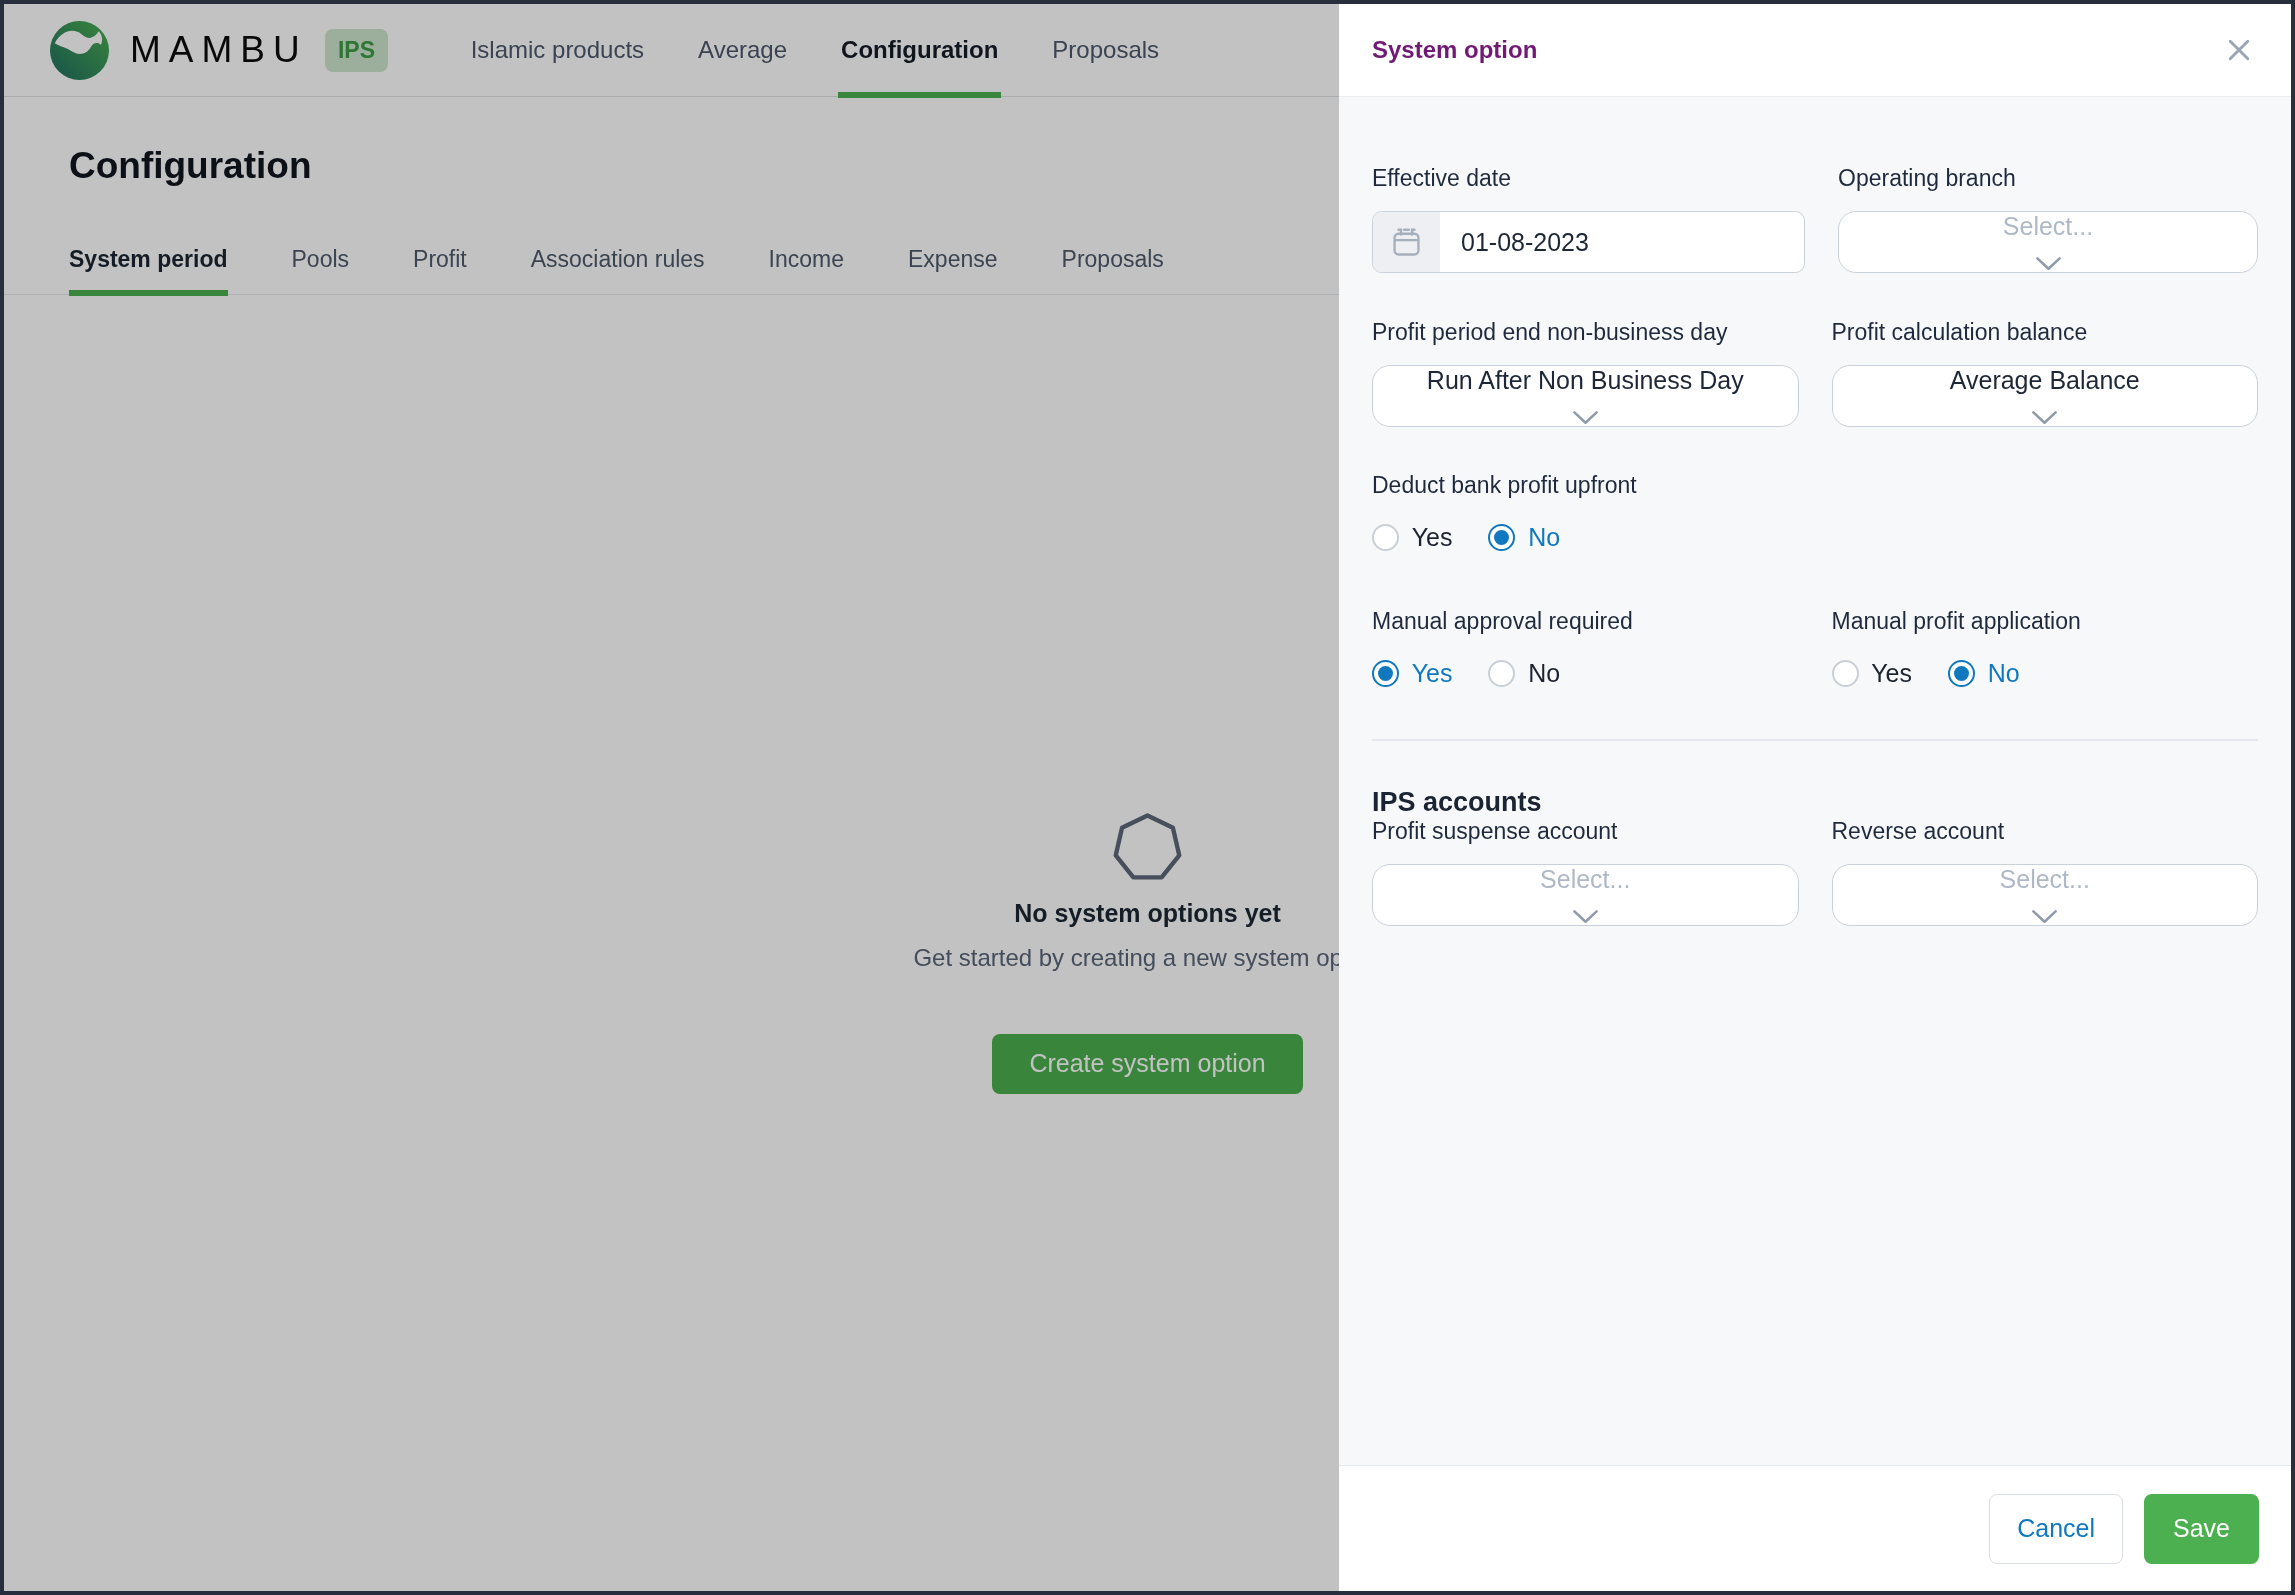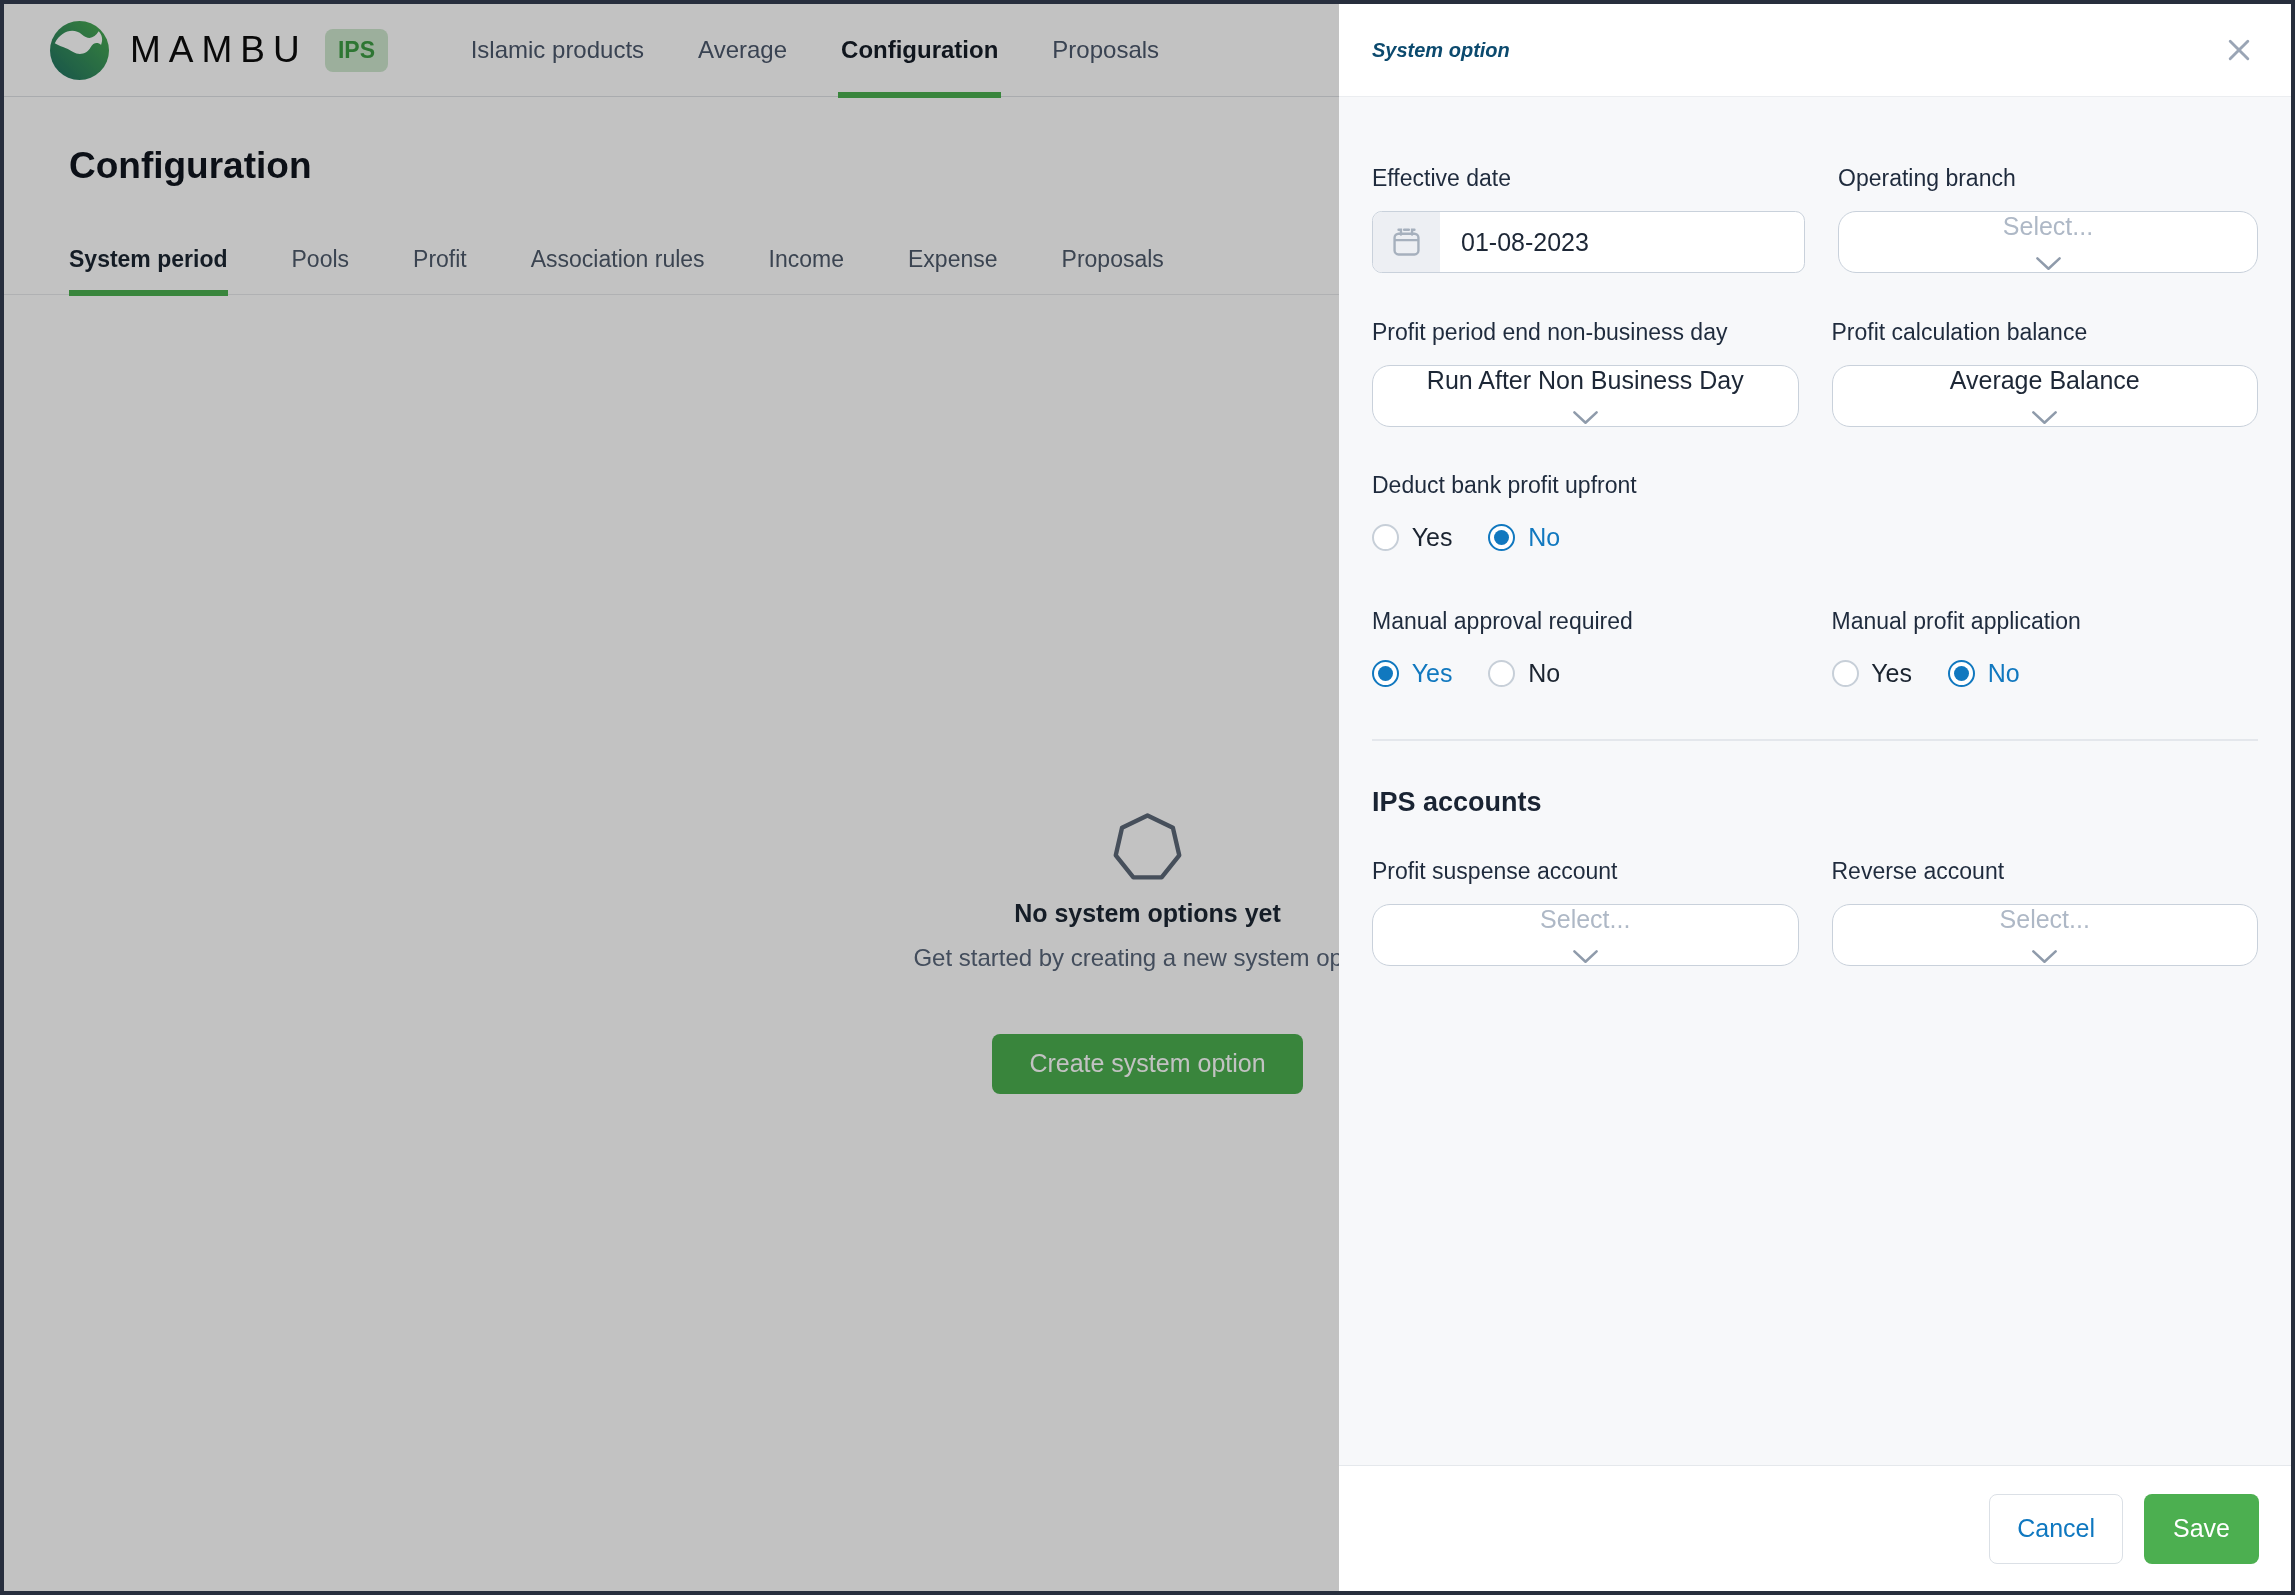--- a/index.html
+++ b/index.html
@@ -67,21 +67,21 @@
 
   
   .panel {
     position:absolute; top:0; right:0; bottom:0; width:952px; z-index:10;
     display:flex; flex-direction:column; background:#f7f8fa;
   }
   .panel-header {
     flex:0 0 93px; background:#fff; border-bottom:1.6px solid #ebedf0;
     display:flex; align-items:center; padding:0 33px;
   }
-  .panel-title { font-size:20px; font-weight:bold; color:#0c4a6e;font-style:italic; }
+  .panel-title { font-size:24px; font-weight:bold; color:#701a75; }
   .close-btn {
     margin-left:auto; background:none; border:none; cursor:pointer;
     width:38px; height:38px; display:flex; align-items:center; justify-content:center;
   }
   .panel-body { flex:1; padding:68px 33px 0 33px; overflow:hidden; }
   .grid2 { display:grid; grid-template-columns:1fr 1fr; column-gap:33px; }
   .fgroup { }
   .flabel { display:block; font-size:23px; color:#1f2b3d; margin-bottom:19px; }
   .fieldbox {
     height:62px; background:#fff; border:1.6px solid #c9d1db; border-radius:9.6px;
@@ -111,21 +111,21 @@
     background:#fff; border:2.4px solid #c7cfd8; flex:0 0 auto;
   }
   .radio.checked .rb { border-color:#1178bf; }
   .radio.checked .rb::after {
     content:""; position:absolute; inset:4px; border-radius:50%; background:#1178bf;
   }
   .radio .rlbl { font-size:25px; color:#1b2430; }
   .radio.checked .rlbl { color:#1178bf; }
   .divider { height:1.6px; background:#e4e7ec; margin-top:51px; }
   .section-heading { margin-top:46px; font-size:27px; font-weight:bold; color:#1a2433; }
-  .mt-accounts { margin-top:40px; }
+  .mt-accounts { }
   .panel-footer {
     flex:0 0 126px; background:#fff; border-top:1.6px solid #e5e8ec;
     display:flex; align-items:center; justify-content:flex-end; gap:21px; padding:0 32px;
   }
   .cancel-btn {
     height:70px; padding:0 27px; background:#fff; border:1.6px solid #dbe0e6; border-radius:8px;
     color:#0f78c0; font-size:25px; font-family:inherit; cursor:pointer;
   }
   .save-btn {
     height:70px; padding:0 29px; background:#4caf50; border:none; border-radius:8px;

